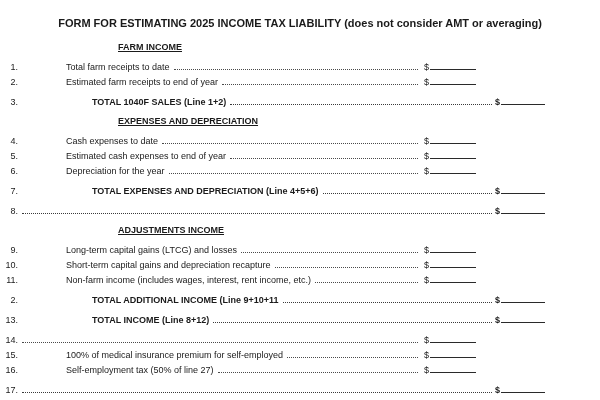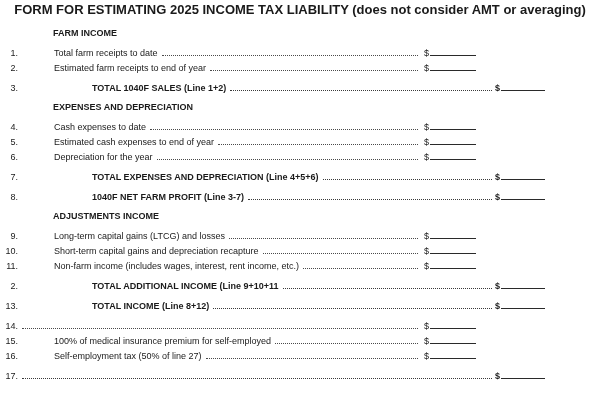--- a/index.html
+++ b/index.html
@@ -5,56 +5,57 @@
   html, body { margin: 0; padding: 0; background: #ffffff; }
   body {
     width: 600px; height: 400px; overflow: hidden;
     font-family: "Liberation Sans", sans-serif;
     color: #1a1a1a;
     -webkit-font-smoothing: antialiased;
   }
   .page { position: relative; width: 600px; height: 400px; background: #fff; }
 
   .title {
-    padding-top: 4px;
+    padding-top: 18px;
     text-align: center;
-    font-size: 13px;
+    font-size: 11px;
     font-weight: bold;
     line-height: 11px;
     letter-spacing: 0px;
     white-space: nowrap;
   }
 
   .rows { display: flex; flex-direction: column; margin-top: 4px; }
 
   .row {
     display: flex;
     align-items: baseline;
     font-size: 9px;
     line-height: 10px;
     white-space: nowrap;
   }
   .row .num { flex: none; width: 18px; text-align: right; font-weight: normal; }
   .row .label { flex: none; }
 
   
   .row.item { margin-top: 4px; padding-right: 124px; }
-  .row.item .label { margin-left: 36px; }
+  .row.item .label { margin-left: 48px; }
   .row.item.after-total { margin-top: 9px; }
 
   
   .row.total { margin-top: 9px; padding-right: 55px; }
   .row.total .label { margin-left: 74px; font-weight: bold; }
   .row.total .amount { font-weight: bold; }
 
   
   .row.section { margin-top: 9px; margin-bottom: 5px; }
   .row.section .label {
-    margin-left: 35px;
+    margin-left: 100px;
     font-weight: bold;
+    text-decoration: underline;
     text-underline-offset: 1px;
   }
 
   .leader {
     flex: 1 1 auto;
     align-self: flex-end;
     height: 0;
     border-bottom: 1px dotted #4a4a4a;
     margin: 0 6px 2px 4px;
   }
@@ -144,21 +145,20 @@
     <span class="num">7.</span>
     <span class="label">TOTAL EXPENSES AND DEPRECIATION (Line 4+5+6)</span>
     <span class="leader"></span>
     <span class="amount">
           <span>$</span>
           <span class="blank"></span>
         </span>
   </div>
       <div class="row total">
     <span class="num">8.</span>
-    <span class="label">1040F NET FARM PROFIT (Line 3-7)</span>
     <span class="leader"></span>
     <span class="amount">
           <span>$</span>
           <span class="blank"></span>
         </span>
   </div>
       <div class="row section">
     <span class="num"></span>
     <span class="label">ADJUSTMENTS INCOME</span>
 

